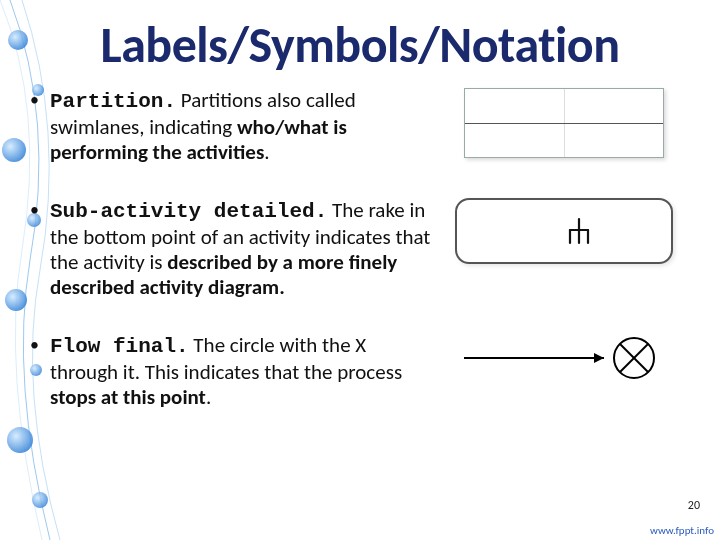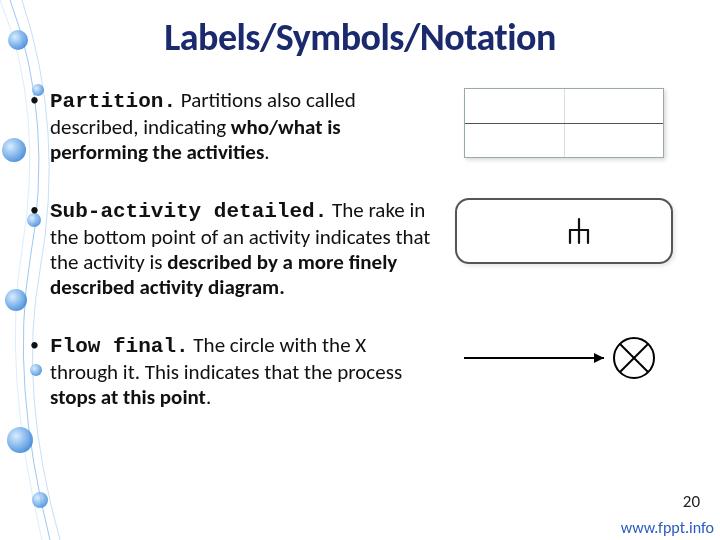--- a/index.html
+++ b/index.html
@@ -14,21 +14,21 @@
     position: absolute;
     left: 0; top: 0; width: 90px; height: 540px;
     pointer-events: none;
   }
   .title {
     position: absolute;
     top: 14px;
     left: 0; right: 0;
     text-align: center;
     font-weight: 700;
-    font-size: 38px;
+    font-size: 50px;
     color: #1a2a6c;
     letter-spacing: -0.5px;
   }
   .content {
     position: absolute;
     top: 88px;
     left: 30px;
     width: 660px;
   }
   .row {
@@ -55,28 +55,28 @@
   .diagram {
     flex: 0 0 220px;
     display: flex;
     align-items: center;
     justify-content: center;
   }
   .page-num {
     position: absolute;
     right: 20px;
     bottom: 28px;
-    font-size: 17px;
+    font-size: 12px;
     color: #222;
   }
   .footer-link {
     position: absolute;
     right: 6px;
     bottom: 3px;
-    font-size: 16px;
+    font-size: 11px;
     color: #2b5bbf;
   }
   
   .partition {
     width: 200px;
     border: 1px solid #9aa;
     box-shadow: 2px 2px 4px rgba(0,0,0,0.15);
     background: #fff;
   }
   .partition .prow { display: flex; height: 34px; }
@@ -123,21 +123,21 @@
 </svg>
 
 <h1 class="title">Labels/Symbols/Notation</h1>
 
 <div class="content">
 
   <div class="row">
     <div class="bullet-text">
       <div class="dot">•</div>
       <div class="txt">
-        <span class="term">Partition.</span><span>  Partitions also called described, indicating </span><span class="em">who/what is performing the activities</span><span>.</span>
+        <span class="term">Partition.</span><span>  Partitions also called swimlanes, indicating </span><span class="em">who/what is performing the activities</span><span>.</span>
       </div>
     </div>
     <div class="diagram">
       <div class="partition">
         <div class="prow">
             <div class="pcell"></div>
             <div class="pcell"></div>
           </div>
         <div class="prow">
             <div class="pcell"></div>

